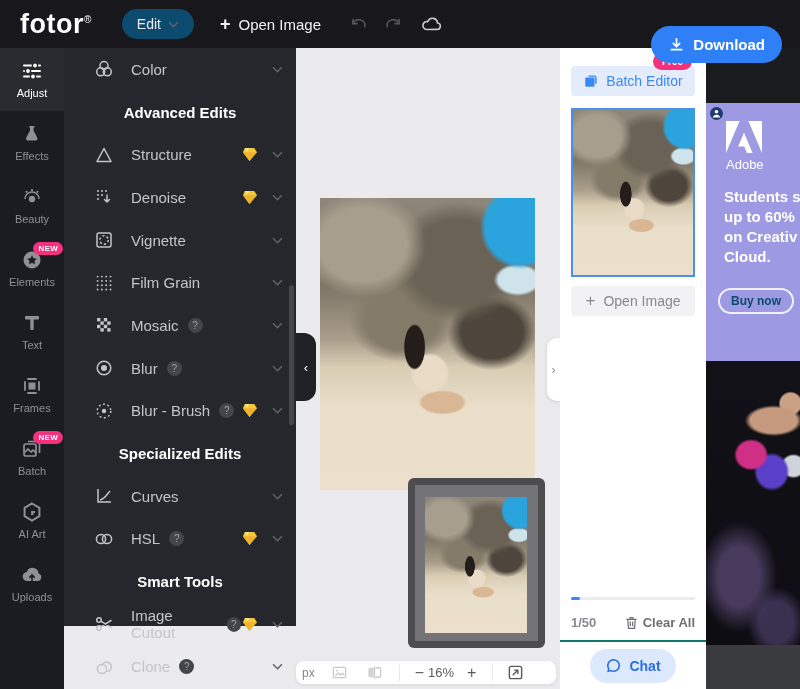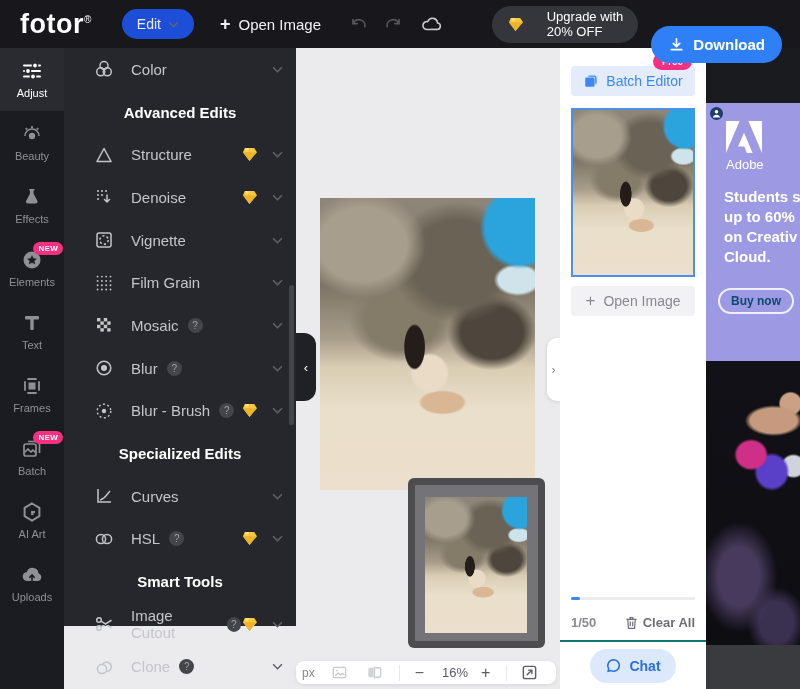--- a/index.html
+++ b/index.html
@@ -4,21 +4,21 @@
 <style>
   * { box-sizing: border-box; margin: 0; padding: 0; }
   html,body { width:800px; height:689px; overflow:hidden; background:#ebebed;
               font-family:"Liberation Sans", sans-serif; position:relative; }
 
   
   .topbar { position:absolute; top:0; left:0; width:800px; height:48px; background:#17171c;
             display:flex; align-items:center; z-index:40; }
   .logo { margin-left:20px; color:#fff; font-size:27px; font-weight:bold; letter-spacing:.5px; }
   .logo sup { font-size:10px; font-weight:normal; vertical-align:super; }
-  .edit-btn { margin-left:30px; height:30px; background:#1d4ed8; border-radius:16px; padding:0 15px;
+  .edit-btn { margin-left:30px; height:30px; background:#0c4a6e; border-radius:16px; padding:0 15px;
               display:flex; align-items:center; gap:7px; color:#ececee; font-size:14px; cursor:pointer; }
   .open-image-top { margin-left:26px; display:flex; align-items:center; gap:8px; color:#f2f2f4;
                     font-size:15px; cursor:pointer; }
   .open-image-top .plus { font-size:18px; font-weight:bold; }
   .hist-btn { margin-left:28px; color:#55565c; width:20px; height:20px; }
   .hist-btn + .hist-btn { margin-left:14px; }
   .cloud-btn { margin-left:18px; color:#c9cbd0; width:22px; height:18px; }
   .tb-spacer { flex:1; }
   .upgrade-btn { height:37px; background:#35363c; border-radius:19px; padding:0 15px;
                  display:flex; align-items:center; gap:9px; cursor:pointer; }
@@ -158,31 +158,20 @@
       <path d="M4.3 9.5C5.6 6.8 8.6 5.2 11.6 6c3 .8 4.9 3.6 4.3 6.7"></path>
     </svg>
   <svg class="hist-btn" viewBox="0 0 20 20" fill="none" stroke="currentColor" stroke-width="1.7" stroke-linecap="round" style="transform:scaleX(-1)">
       <path d="M4 5.5v4.2h4.2"></path>
       <path d="M4.3 9.5C5.6 6.8 8.6 5.2 11.6 6c3 .8 4.9 3.6 4.3 6.7"></path>
     </svg>
   <svg class="cloud-btn" viewBox="0 0 22 18" fill="none" stroke="currentColor" stroke-width="1.6">
       <path d="M6 14.5a4 4 0 1 1 .8-7.9 5 5 0 0 1 9.7 1.4 3.2 3.2 0 0 1-.9 6.4z" stroke-linejoin="round"></path>
     </svg>
   <div class="tb-spacer"></div>
-  <div class="upgrade-btn">
-    <svg class="gem" viewBox="0 0 18 16">
-        <path d="M4 1h10l3 4.5L9 15 2 5.5z" fill="#f6c83c"></path>
-        <path d="M2 5.5h14L9 15z" fill="#edb32a"></path>
-        <path d="M4 1l2.5 4.5L9 1z" fill="#fbe07a"></path>
-      </svg>
-    <div class="upgrade-text">
-      <div>Upgrade with</div>
-      <div>20% OFF</div>
-    </div>
-  </div>
   <div class="download-btn">
     <svg width="17" height="17" viewBox="0 0 18 18" fill="none" stroke="#fff" stroke-width="1.8" stroke-linecap="round">
         <path d="M9 3v8M5.6 7.8 9 11.2l3.4-3.4M3.5 14.5h11"></path>
       </svg>
     <span>Download</span>
   </div>
 </div>
 
 <div class="sidebar">
   <div class="sb-item active">
@@ -194,34 +183,34 @@
         </g>
         <g fill="currentColor" stroke="#2a2b31" stroke-width="1.4">
           <circle cx="14" cy="5.5" r="2.6"></circle>
           <circle cx="7" cy="11" r="2.6"></circle>
           <circle cx="12" cy="16.5" r="2.6"></circle>
         </g>
       </svg>
     <span>Adjust</span>
   </div>
   <div class="sb-item">
+    <svg class="sb-icon" viewBox="0 0 22 22">
+        <path fill="currentColor" d="M8.5 3h5v1.5h-1v3l3.8 7.2c.7 1.3-.3 2.8-1.7 2.8H6.9c-1.5 0-2.4-1.6-1.7-2.8l3.8-7.2v-3h-1z"></path>
+      </svg>
+    <span>Effects</span>
+  </div>
+  <div class="sb-item">
     <svg class="sb-icon" viewBox="0 0 22 22" fill="currentColor">
         <circle cx="11" cy="13" r="3.2"></circle>
         <path d="M4 13a7 7 0 0 1 14 0" fill="none" stroke="currentColor" stroke-width="1.5"></path>
         <circle cx="5.5" cy="5.8" r="1.1"></circle>
         <circle cx="16.5" cy="5.8" r="1.1"></circle>
         <circle cx="11" cy="4.2" r="1.1"></circle>
       </svg>
     <span>Beauty</span>
-  </div>
-  <div class="sb-item">
-    <svg class="sb-icon" viewBox="0 0 22 22">
-        <path fill="currentColor" d="M8.5 3h5v1.5h-1v3l3.8 7.2c.7 1.3-.3 2.8-1.7 2.8H6.9c-1.5 0-2.4-1.6-1.7-2.8l3.8-7.2v-3h-1z"></path>
-      </svg>
-    <span>Effects</span>
   </div>
   <div class="sb-item">
     <span class="badge-new">NEW</span>
     <svg class="sb-icon" viewBox="0 0 22 22">
         <circle cx="11" cy="11" r="8.5" fill="currentColor"></circle>
         <path d="M11 6.2l1.5 3 3.3.5-2.4 2.3.6 3.3-3-1.6-3 1.6.6-3.3-2.4-2.3 3.3-.5z" fill="#1b1c21"></path>
       </svg>
     <span>Elements</span>
   </div>
   <div class="sb-item">
@@ -498,21 +487,21 @@
         <circle cx="6.3" cy="7" r="1" fill="currentColor" stroke="none"></circle>
         <path d="M4.5 12.5l3.2-3 2.4 2.2 2-1.8 1.9 1.8" stroke-linejoin="round"></path>
       </svg>
     <svg class="ct-icon" style="margin-left:18px" viewBox="0 0 18 18" fill="none" stroke="currentColor" stroke-width="1.4">
         <path d="M8 4H4a1.5 1.5 0 0 0-1.5 1.5v7A1.5 1.5 0 0 0 4 14h4z" fill="currentColor" stroke="none" opacity=".85"></path>
         <path d="M10 4h4a1.5 1.5 0 0 1 1.5 1.5v7A1.5 1.5 0 0 1 14 14h-4"></path>
         <path d="M9 2.5v13"></path>
       </svg>
     <span class="ct-div"></span>
     <span class="ct-zoombtn" style="margin-left:15px">−</span>
-    <span class="ct-zoom" style="margin-left:18px">16%</span>
+    <span class="ct-zoom" style="margin-left:4px">16%</span>
     <span class="ct-zoombtn" style="margin-left:13px">+</span>
     <span class="ct-div"></span>
     <svg class="ct-icon" style="margin-left:14px;color:#5a5b60" viewBox="0 0 18 18" fill="none" stroke="currentColor" stroke-width="1.5" stroke-linecap="round">
         <rect x="2.5" y="2.5" width="13" height="13" rx="2"></rect>
         <path d="M6.5 11.5 11.5 6.5M8 6.5h3.5V10"></path>
       </svg>
   </div>
 </div>
 
 <div class="right-panel">

